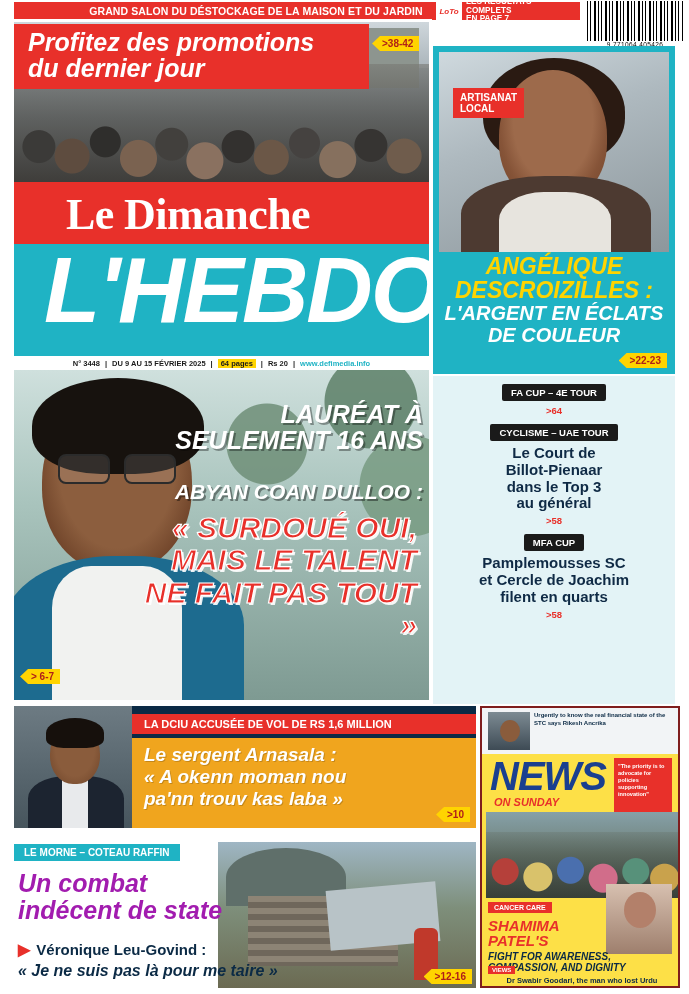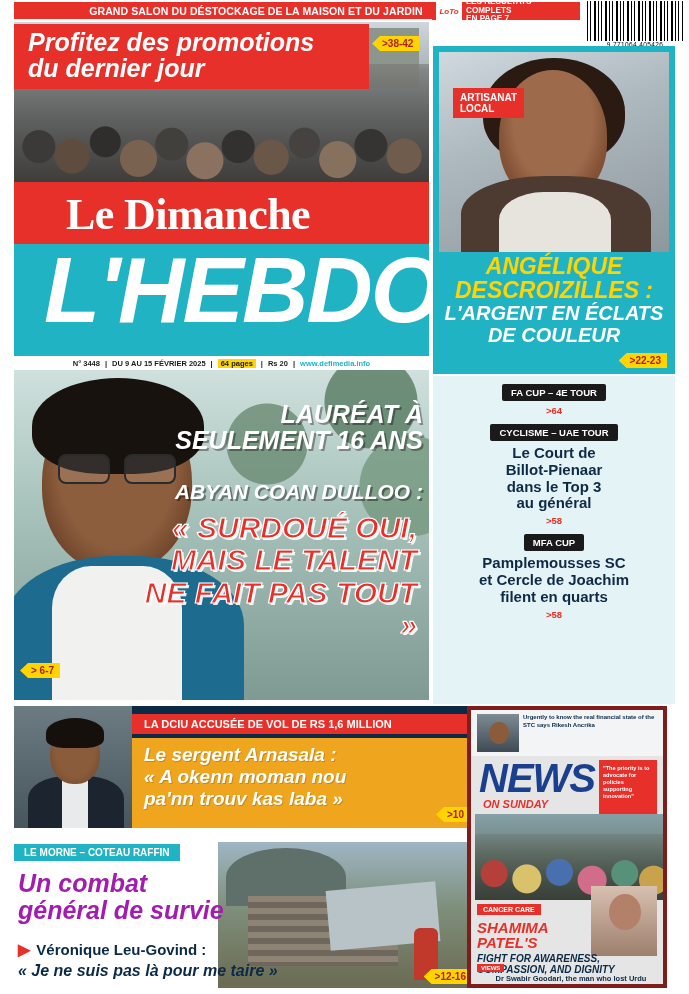--- a/index.html
+++ b/index.html
@@ -227,21 +227,21 @@
     color:#ffffff; font-weight:bold; font-style:italic; font-size:21px;
     text-shadow: 2px 2px 0 rgba(0,0,0,.4);
   }
   .teen-quote {
     position:absolute; right:12px; top:142px; width:290px; text-align:right;
     color:#e8302a; font-weight:bold; font-style:italic; font-size:30px;
     line-height:1.08; -webkit-text-stroke: 1.2px #ffffff;
     text-shadow: 2px 2px 0 rgba(255,255,255,.9);
   }
   .teen-page {
-    position:absolute; left:6px; bottom:22px;
+    position:absolute; left:6px; bottom:16px;
     background:#ffd400; color:#b02018; font-size:10px; font-weight:bold;
     padding:2px 6px 2px 11px;
     clip-path: polygon(8px 0,100% 0,100% 100%,8px 100%,0 50%);
   }
 
   
   .arna {
     position:absolute; left:14px; top:706px; width:462px; height:122px;
     background:#0b2a45; overflow:hidden;
   }
@@ -317,22 +317,22 @@
   }
   .morne-page {
     position:absolute; right:4px; bottom:4px;
     background:#ffd400; color:#b02018; font-size:10px; font-weight:bold;
     padding:2px 6px 2px 11px;
     clip-path: polygon(8px 0,100% 0,100% 100%,8px 100%,0 50%);
   }
 
   
   .nos {
-    position:absolute; left:467px; top:706px; width:200px; height:282px;
-    background:#e5e5e5; border:4px solid #7f1d1d; overflow:hidden;
+    position:absolute; left:480px; top:706px; width:200px; height:282px;
+    background:#fde047; border:2px solid #7f1d1d; overflow:hidden;
   }
   .nos-top { position:absolute; left:0; top:0; width:100%; height:46px;
     background:#f2f4f6; }
   .nos-top-photo { position:absolute; left:6px; top:4px; width:42px; height:38px;
     background: linear-gradient(180deg,#7d8b93,#3e4b55); }
   .nos-top-face { position:absolute; left:12px; top:8px; width:20px; height:22px;
     background:#8a5c3c; border-radius:50%; }
   .nos-top-text { position:absolute; left:52px; top:4px; width:142px;
     font-size:6px; line-height:1.25; color:#0b2a45; font-weight:bold; }
   .nos-logo {
@@ -529,21 +529,21 @@
   <div class="morne">
     <div class="morne-photo">
       <div class="mp-mount"></div>
       <div class="mp-shack"></div>
       <div class="mp-tarp"></div>
       <div class="mp-fig"></div>
     </div>
     <div class="morne-tag">LE MORNE – COTEAU RAFFIN</div>
     <div class="morne-title">
       <div>Un combat</div>
-      <div>général de survie</div>
+      <div>indécent de state</div>
     </div>
     <div class="morne-byline">
       <span class="morne-arrow">▶</span>
       <span>Véronique Leu-Govind :</span>
     </div>
     <div class="morne-quote">« Je ne suis pas là pour me taire »</div>
     <div class="morne-page">&gt;12-16</div>
   </div>
 
   <div class="nos">

